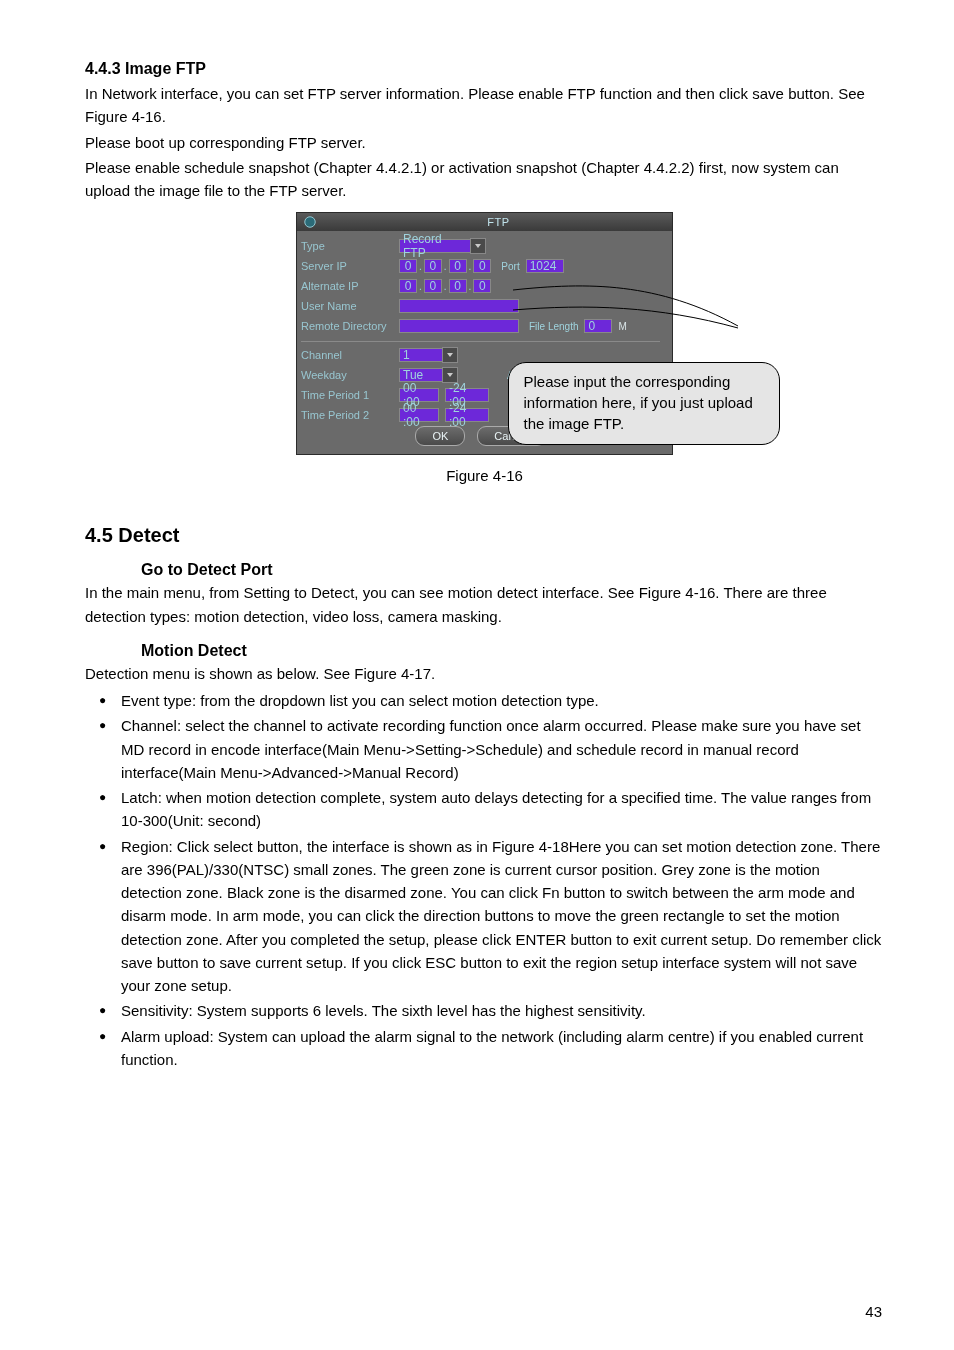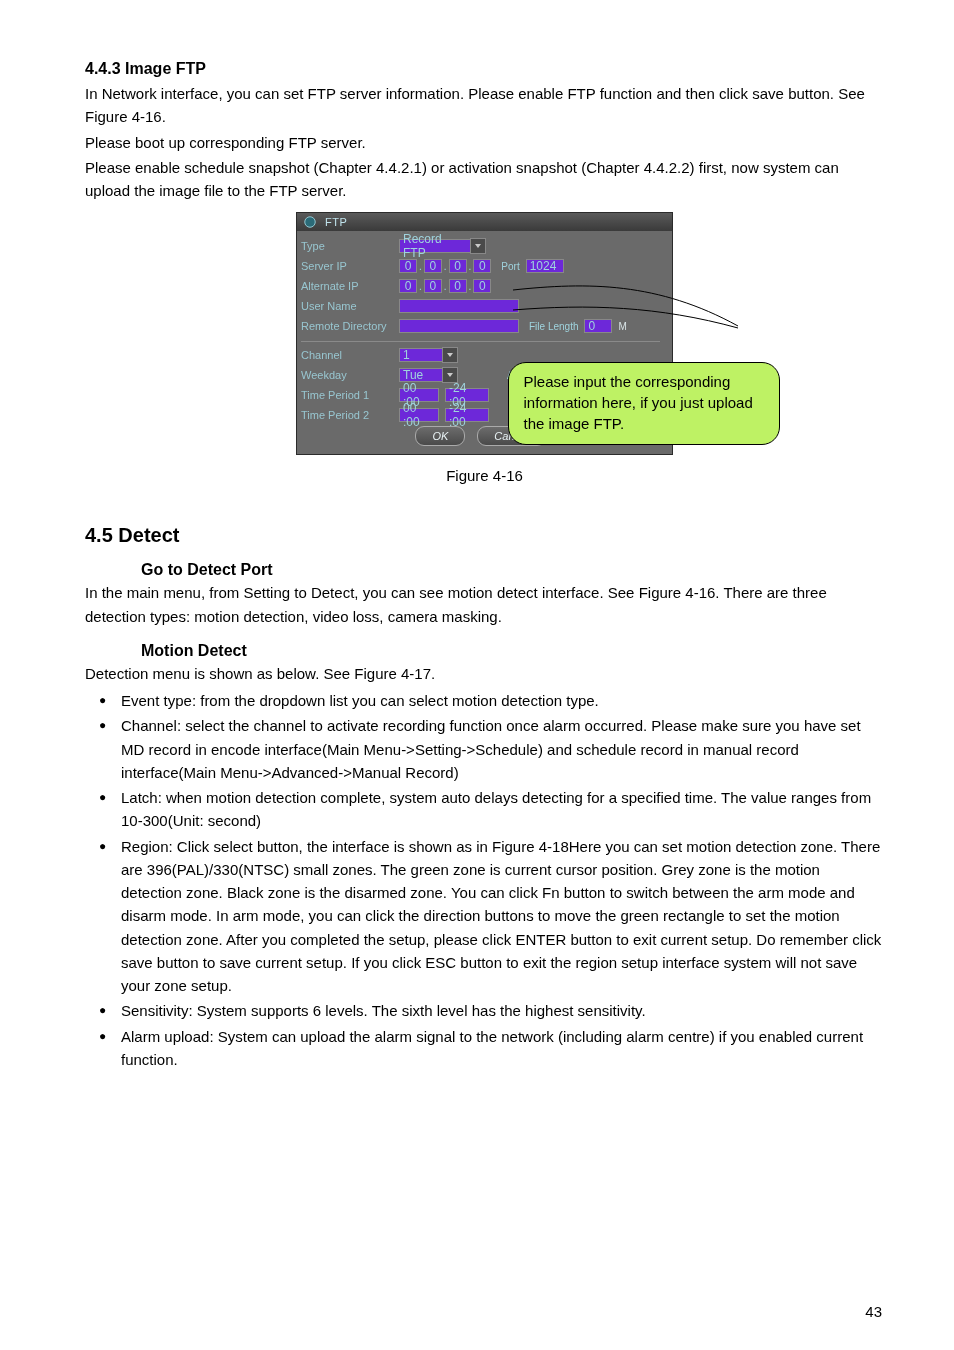--- a/index.html
+++ b/index.html
@@ -55,20 +55,21 @@
     width: 14px;
     height: 14px;
     margin-right: 8px;
     display: inline-flex;
     align-items: center;
     justify-content: center;
   }
   .ftp-title .icon svg { width: 14px; height: 14px; }
   .ftp-title .title-text {
     flex: 1;
+    text-align: center;
     color: #c0e3ec;
     font-size: 11px;
     letter-spacing: 0.5px;
   }
   .ftp-body {
     padding: 6px 12px 8px 4px;
   }
   .ftp-row {
     display: flex;
     align-items: center;
@@ -156,35 +157,34 @@
     background: linear-gradient(#6c6c6c, #4a4a4a);
     border: 1px solid #aaa;
     border-radius: 9px;
     color: #e9f3f5;
     font-size: 11px;
     margin: 0 6px;
   }
   .btn-row {
     display: flex;
     justify-content: center;
-    font-style: italic;
   }
   
   .callout-wrap {
     position: absolute;
     left: 53%;
     top: 70px;
     pointer-events: none;
   }
   .connector svg { display: block; }
   .callout {
     width: 242px;
     border: 1px solid #000;
     border-radius: 18px;
-    background: #bef264;
+    background: #e5e5e5;
     padding: 8px 14px 10px 14px;
     font-size: 15px;
     line-height: 1.4;
     margin-top: 30px;
   }
   
   .figure-caption {
     text-align: center;
     font-size: 15px;
     margin-top: 12px;

